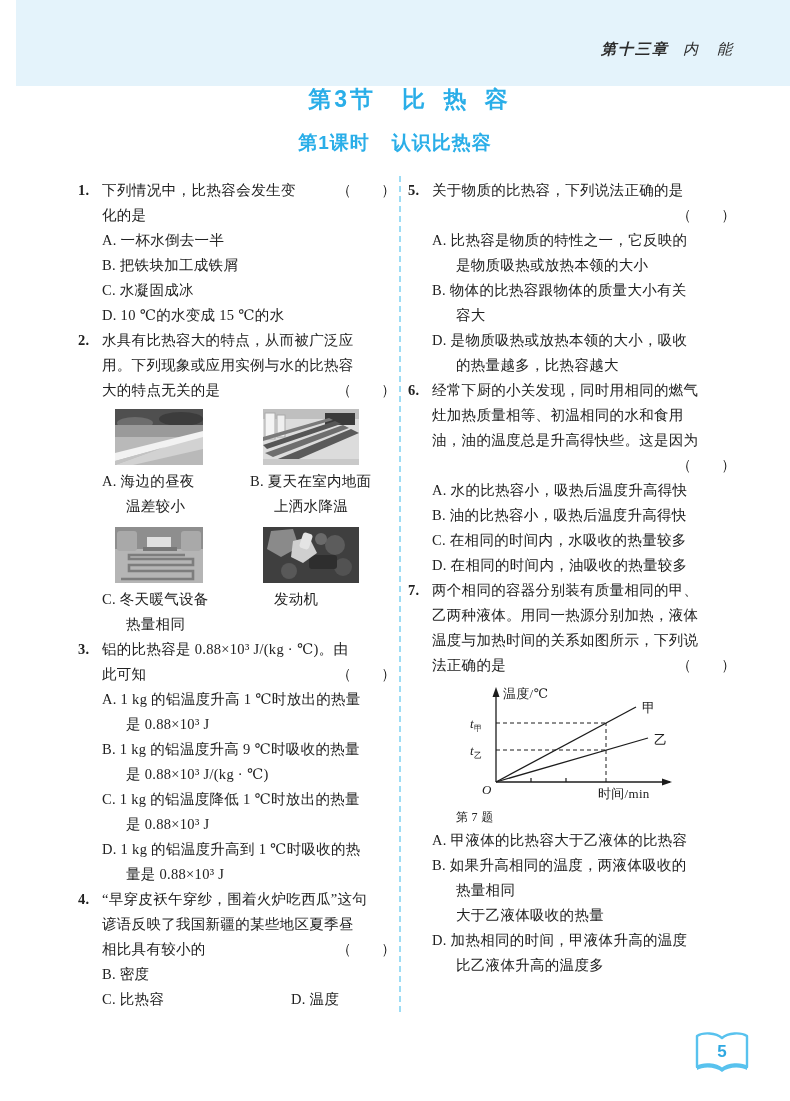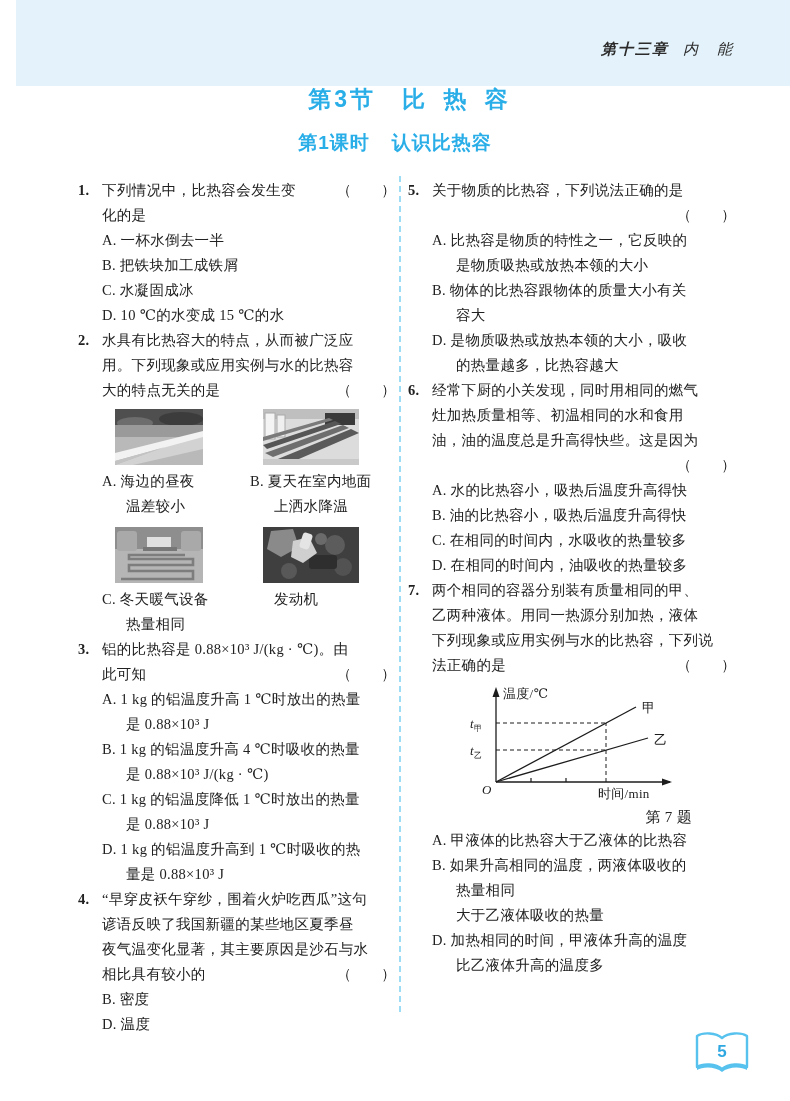--- a/index.html
+++ b/index.html
@@ -28,21 +28,21 @@
   .flexln{display:flex;justify-content:space-between;}
   .brk{white-space:nowrap;}
   .brkline{text-align:right;}
   .cont{padding-left:24px;}
   .optrow{display:flex;}
   .optrow span:first-child{width:148px;flex:none;}
   .imggrid{display:grid;grid-template-columns:148px 1fr;margin-top:4px;row-gap:6px;}
   .photo{display:block;margin:2px 0 4px 13px;width:88px;height:56px;}
   .photo-wide{width:96px;}
   .graph-wrap{margin:4px 0 0 24px;width:236px;}
-  .graph-caption{text-align:right;line-height:22px;font-size:15px;}
+  .graph-caption{text-align:left;line-height:22px;font-size:12px;}
   .gtext{font-family:"Liberation Serif","DejaVu Serif",serif;font-size:13px;fill:#1c1c1c;}
   .footer{position:absolute;left:692px;top:1030px;width:60px;height:50px;}
 </style>
 </head>
 <body>
 
 <div class="page">
 
   <div class="band">
     <div class="chapter">
@@ -150,43 +150,43 @@
     <div class="q">
       <span class="qnum">3.</span>
       <div class="qb">
         <div class="ln">铝的比热容是 0.88×10³ J/(kg · ℃)。由</div>
         <div class="ln flexln">
             <span>此可知</span>
             <span class="brk">（　　）</span>
           </div>
         <div class="ln">A. 1 kg 的铝温度升高 1 ℃时放出的热量</div>
         <div class="ln cont">是 0.88×10³ J</div>
-        <div class="ln">B. 1 kg 的铝温度升高 4 ℃时吸收的热量</div>
+        <div class="ln">B. 1 kg 的铝温度升高 9 ℃时吸收的热量</div>
         <div class="ln cont">是 0.88×10³ J/(kg · ℃)</div>
         <div class="ln">C. 1 kg 的铝温度降低 1 ℃时放出的热量</div>
         <div class="ln cont">是 0.88×10³ J</div>
         <div class="ln">D. 1 kg 的铝温度升高到 1 ℃时吸收的热</div>
         <div class="ln cont">量是 0.88×10³ J</div>
       </div>
     </div>
 
     <div class="q">
       <span class="qnum">4.</span>
       <div class="qb">
         <div class="ln">“早穿皮袄午穿纱，围着火炉吃西瓜”这句</div>
         <div class="ln">谚语反映了我国新疆的某些地区夏季昼</div>
-        <div class="ln">夜气温变化显著，其主要原因是沙石与水</div>
         <div class="ln flexln">
             <span>相比具有较小的</span>
             <span class="brk">（　　）</span>
           </div>
         <div class="ln optrow">
             <span>B. 密度</span>
           </div>
         <div class="ln optrow">
+            <span>C. 比热容</span>
             <span>D. 温度</span>
           </div>
       </div>
     </div>
   </div>
 
   <div class="col col-right">
 
     <div class="q">
       <span class="qnum">5.</span>
@@ -214,21 +214,21 @@
         <div class="ln">C. 在相同的时间内，水吸收的热量较多</div>
         <div class="ln">D. 在相同的时间内，油吸收的热量较多</div>
       </div>
     </div>
 
     <div class="q">
       <span class="qnum">7.</span>
       <div class="qb">
         <div class="ln">两个相同的容器分别装有质量相同的甲、</div>
         <div class="ln">乙两种液体。用同一热源分别加热，液体</div>
-        <div class="ln">下列现象或应用实例与水的比热容，下列说</div>
+        <div class="ln">温度与加热时间的关系如图所示，下列说</div>
         <div class="ln flexln">
             <span>法正确的是</span>
             <span class="brk">（　　）</span>
           </div>
 
         <div class="graph-wrap">
           <svg width="236" height="120" viewBox="0 0 236 120">
             <line x1="40" y1="100" x2="40" y2="9" stroke="#1c1c1c" stroke-width="1.3"></line>
             <polygon points="36.5,15 40,5 43.5,15" fill="#1c1c1c"></polygon>
             <line x1="40" y1="100" x2="214" y2="100" stroke="#1c1c1c" stroke-width="1.3"></line>

